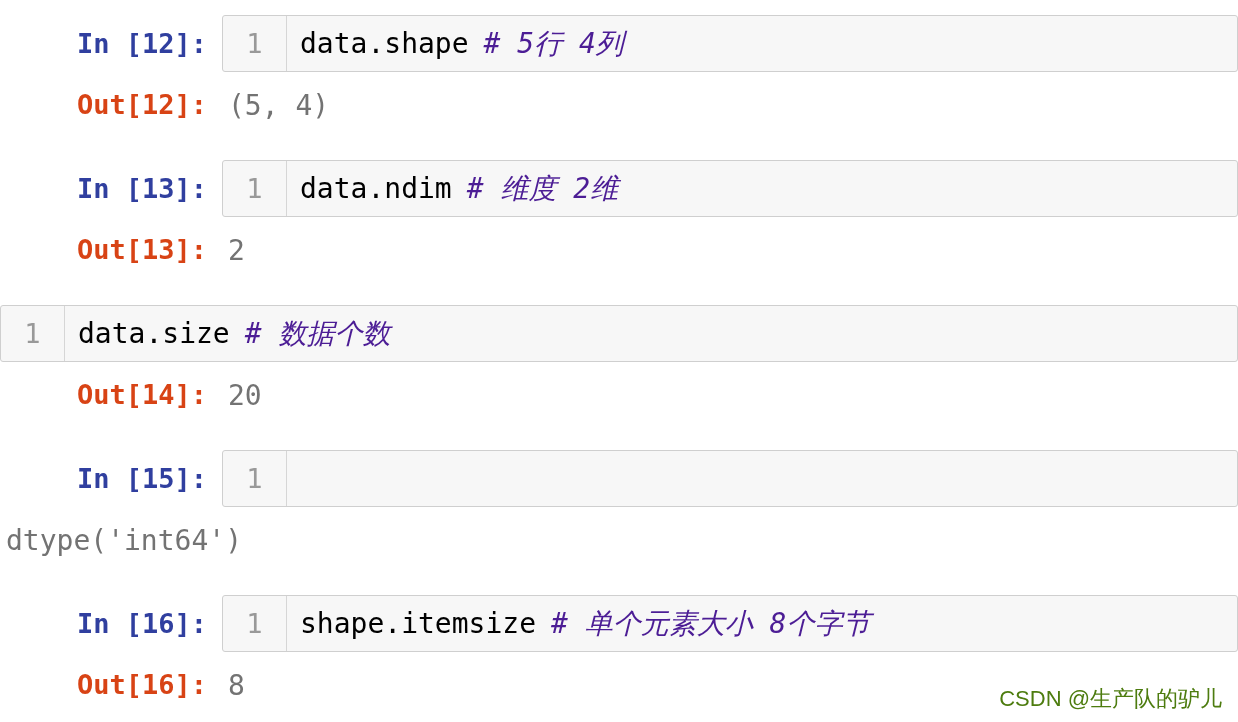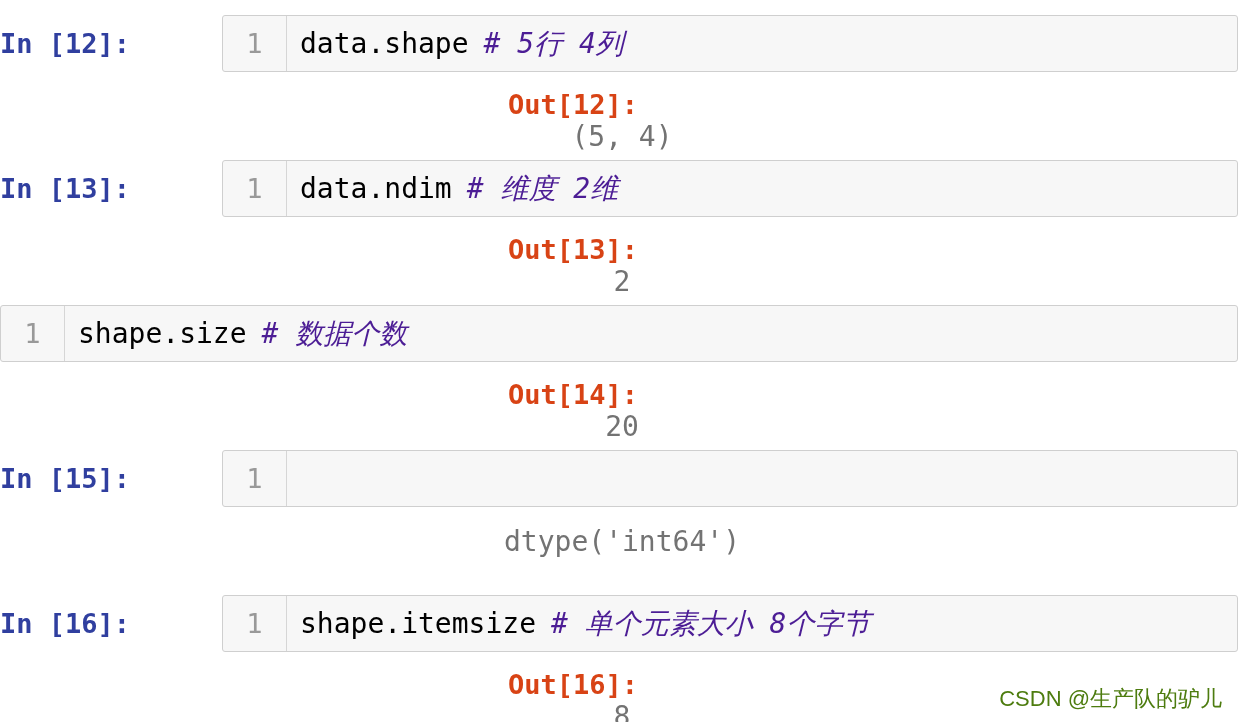--- a/index.html
+++ b/index.html
@@ -23,20 +23,21 @@
   .input-row {
     display: flex;
     align-items: stretch;
     height: 57px;
     margin-bottom: 18px;
   }
   .prompt {
     width: 222px;
     box-sizing: border-box;
     padding-right: 15px;
+    text-align: right;
     font-weight: bold;
     font-size: 27px;
     flex: 0 0 auto;
     white-space: pre;
   }
   .in-prompt {
     color: #303f9f;
     line-height: 57px;
   }
   .out-prompt {
@@ -74,21 +75,20 @@
   .comment {
     color: #4c1d95;
     font-style: italic;
     margin-left: 15px;
   }
   .output-row {
     display: flex;
     align-items: center;
     height: 30px;
     margin-bottom: 40px;
-    flex-direction: column;
   }
   .output-text {
     font-size: 28px;
     color: #737373;
     margin-left: 6px;
     white-space: pre;
   }
   .watermark {
     position: absolute;
     right: 16px;
@@ -129,21 +129,21 @@
     <div class="output-row">
       <div class="prompt out-prompt">Out[13]:</div>
       <div class="output-text">2</div>
     </div>
   </div>
 
   <div class="cell">
     <div class="input-row">
       <div class="input-area">
         <div class="gutter">1</div>
-        <div class="code-line"><span>shape.size</span><span class="comment"># 数据个数</span></div>
+        <div class="code-line"><span>data.size</span><span class="comment"># 数据个数</span></div>
       </div>
     </div>
     <div class="output-row">
       <div class="prompt out-prompt">Out[14]:</div>
       <div class="output-text">20</div>
     </div>
   </div>
 
   <div class="cell">
     <div class="input-row">

